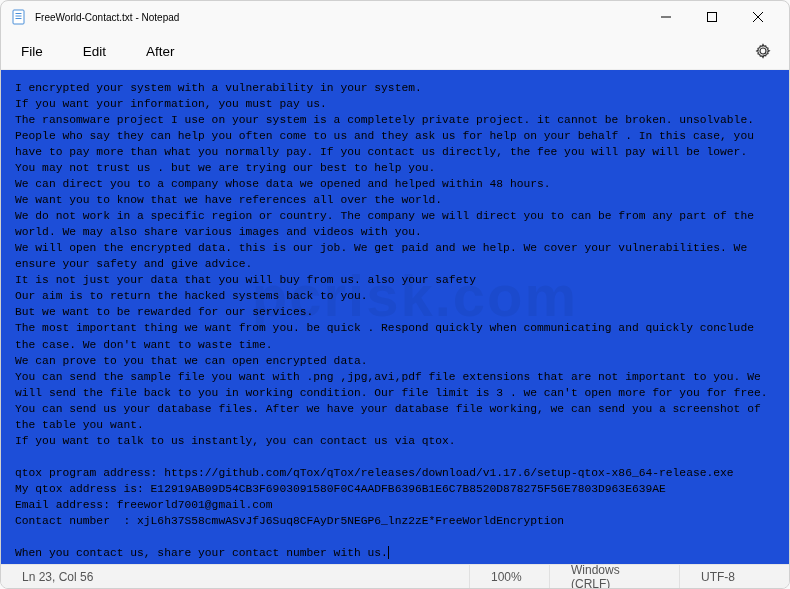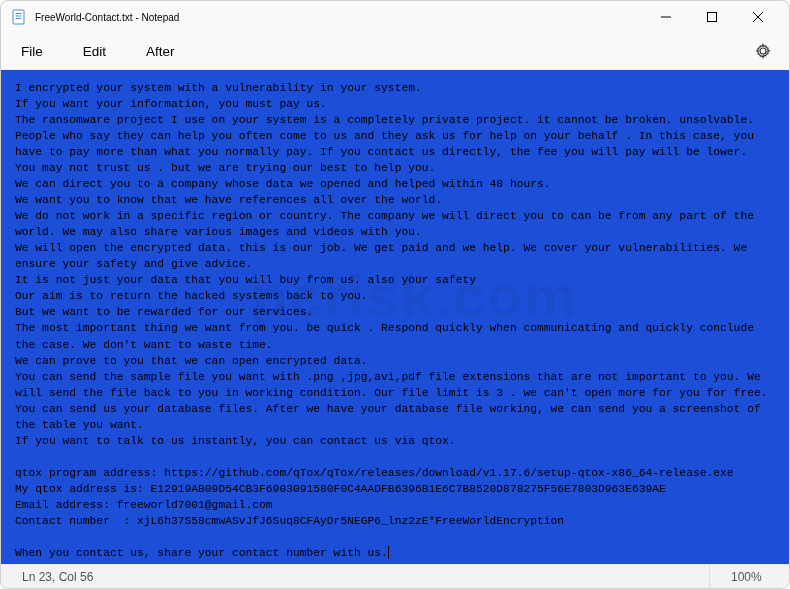--- a/index.html
+++ b/index.html
@@ -189,13 +189,15 @@
 My qtox address is: E12919AB09D54CB3F6903091580F0C4AADFB6396B1E6C7B8520D878275F56E7803D963E639AE
 Email address: freeworld7001@gmail.com
 Contact number  : xjL6h37S58cmwASvJfJ6Suq8CFAyDr5NEGP6_lnz2zE*FreeWorldEncryption
 
 When you contact us, share your contact number with us.</span><span class="caret"></span></div>
 
 <div class="statusbar">
   <div class="status-cell first">Ln 23, Col 56</div>
   <div class="status-spacer"></div>
   <div class="status-cell zoom">100%</div>
+  <div class="status-cell eol">Windows (CRLF)</div>
+  <div class="status-cell enc">UTF-8</div>
 </div>
 
 </body></html>

